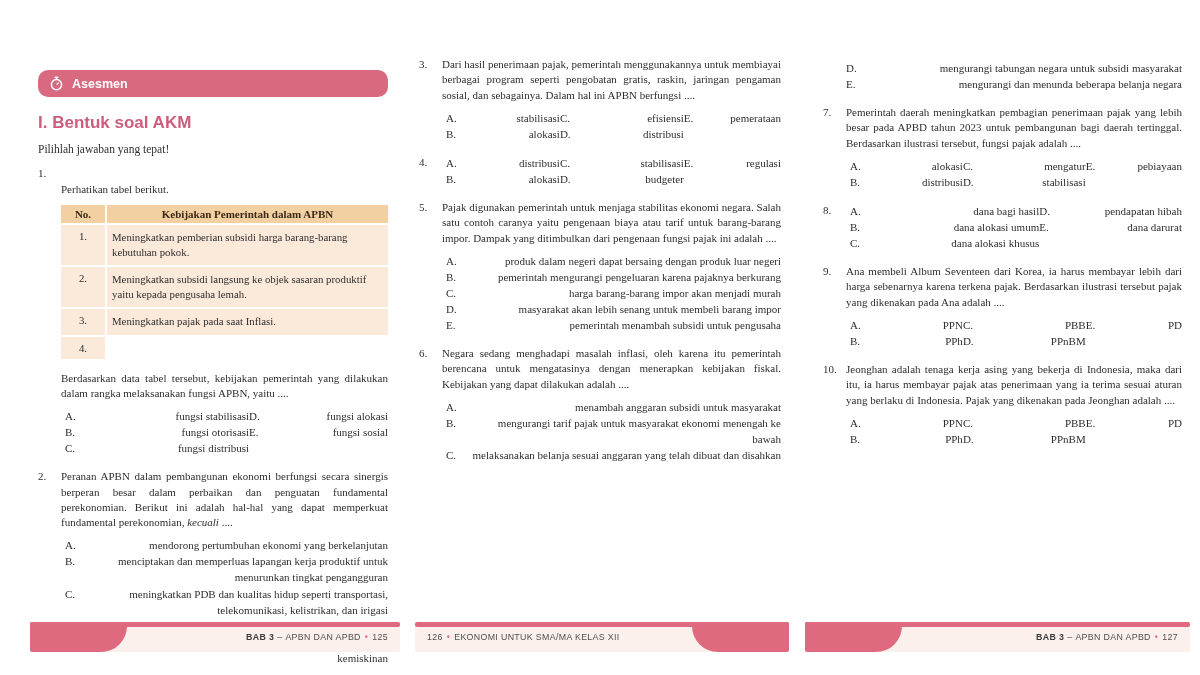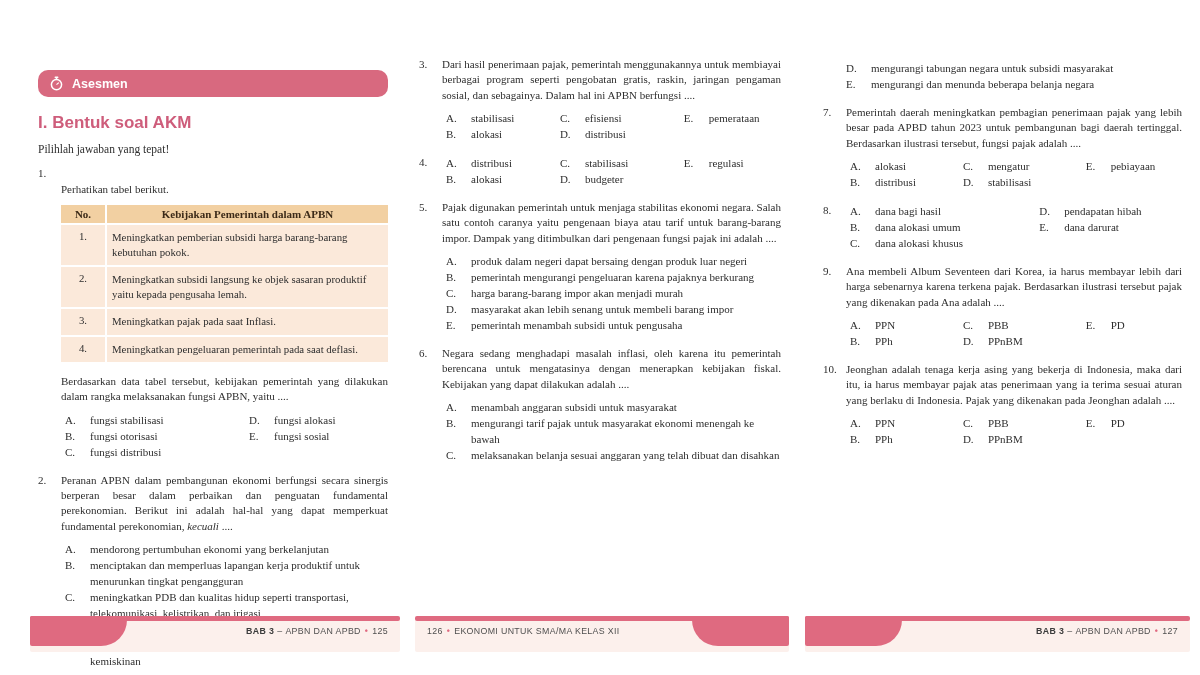--- a/index.html
+++ b/index.html
@@ -22,34 +22,34 @@
   .instr {font-size:11.5px; margin:0 0 11px 0;}
 
   .q {display:flex; margin-bottom:13px;}
   .qn {flex:none; width:23px; font-size:11px; line-height:1.39;}
   .qb {flex:1; min-width:0;}
   .stem {margin:0 0 7px 0; text-align:justify; font-size:11px; line-height:1.39;}
   .lead {margin:16px 0 8px 0; font-size:11px; line-height:1.39;}
   .opts {margin-left:4px;}
   .opt {display:flex; font-size:11px; line-height:1.46;}
   .ok {flex:none; width:25px;}
-  .ot {flex:1;}
+  .ot {flex:1;text-align:right;}
   .cols {display:flex; margin-left:4px;}
   .c2a {width:57%;} .c2b {width:43%;}
   .c3a {width:34%;} .c3b {width:37%;} .c3c {width:29%;}
   .qcont {margin-left:23px; margin-bottom:13px;}
   .em {font-style:italic;}
 
   .tbl {display:grid; grid-template-columns:44px 1fr; gap:2px; margin:2px 0 12px 0;font-family:Liberation Serif, serif;}
   .th {background:#f2d0a2; font-weight:700; text-align:center; padding:3px 4px;
        font-size:11px; color:#3c2a18;}
   .tdn {background:#fbe9da; text-align:center; padding:5px 2px; font-size:10.8px;}
   .td  {background:#fbe9da; padding:5px 5px 6px; font-size:10.8px; line-height:1.34;}
 
-  .footer {position:absolute; left:0; right:0; bottom:23px; height:36px;}
+  .footer {position:absolute; left:0; right:0; bottom:23px; height:30px;}
   .band {position:absolute; inset:0; background:#fcf0ec; border-radius:2px;}
   .bar  {position:absolute; top:0; left:0; right:0; height:5px; background:#df6a80; border-radius:2px;}
   .tabL {position:absolute; top:0; left:0; width:97px; height:30px; background:#df6a80;
          border-radius:2px 0 26px 2px;}
   .tabR {position:absolute; top:0; right:0; width:97px; height:30px; background:#df6a80;
          border-radius:0 2px 2px 26px;}
   .ft {position:absolute; top:10px; font-family:"Liberation Sans",sans-serif;
        font-size:8.8px; letter-spacing:0.35px; color:#4f4f4f; white-space:nowrap;}
   .ftR {right:12px;}
   .ftL {left:12px;}
@@ -82,21 +82,20 @@
         <div class="tbl">
           <div class="th">No.</div>
           <div class="th">Kebijakan Pemerintah dalam APBN</div>
           <div class="tdn">1.</div>
           <div class="td">Meningkatkan pemberian subsidi harga barang-barang kebutuhan pokok.</div>
           <div class="tdn">2.</div>
           <div class="td">Meningkatkan subsidi langsung ke objek sasaran produktif yaitu kepada pengusaha lemah.</div>
           <div class="tdn">3.</div>
           <div class="td">Meningkatkan pajak pada saat Inflasi.</div>
           <div class="tdn">4.</div>
-          <div class="td">Meningkatkan pengeluaran pemerintah pada saat deflasi.</div>
         </div>
         <p class="stem">Berdasarkan data tabel tersebut, kebijakan pemerintah yang dilakukan dalam rangka melaksanakan fungsi APBN, yaitu ....</p>
         <div class="cols">
           <div class="c2a">
             <div class="opt">
                 <span class="ok">A.</span>
                 <span class="ot">fungsi stabilisasi</span>
               </div>
             <div class="opt">
                 <span class="ok">B.</span>

